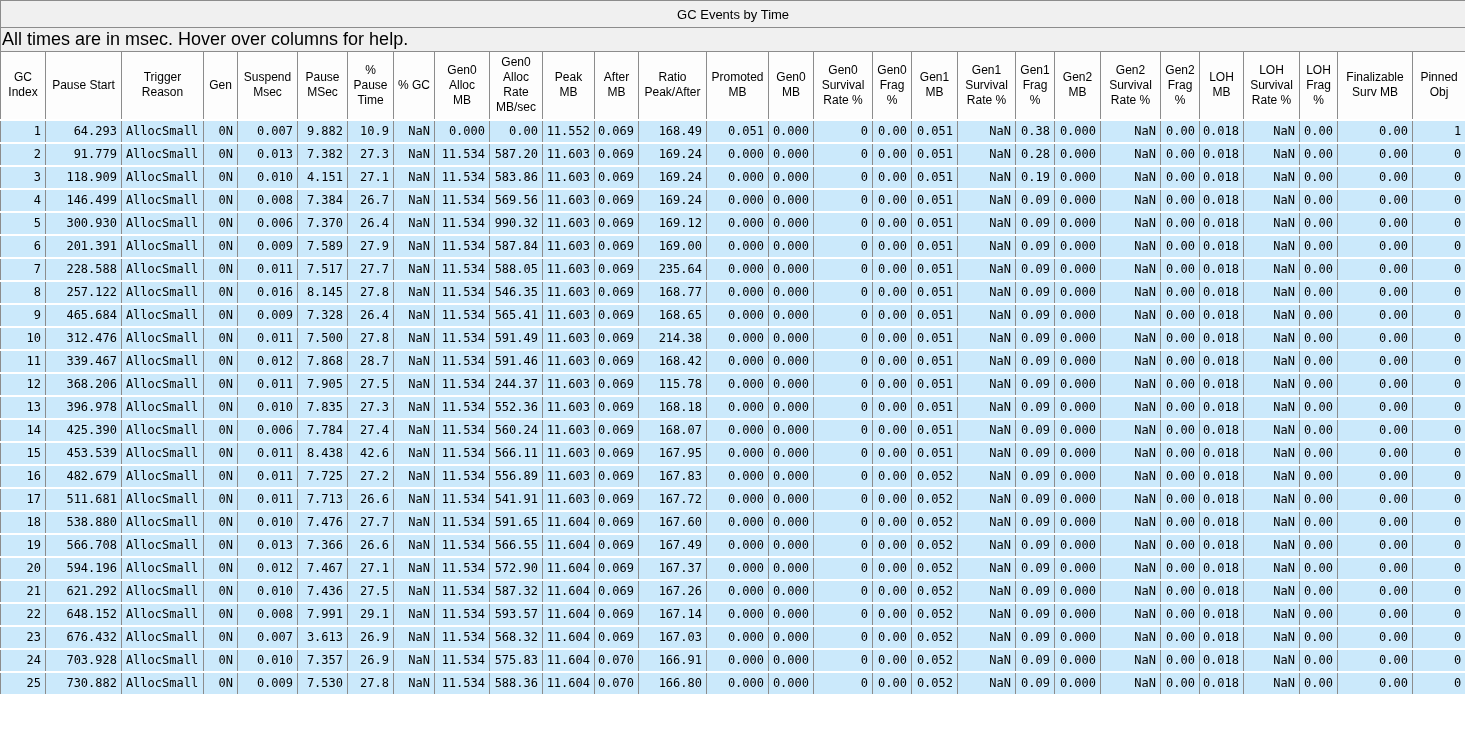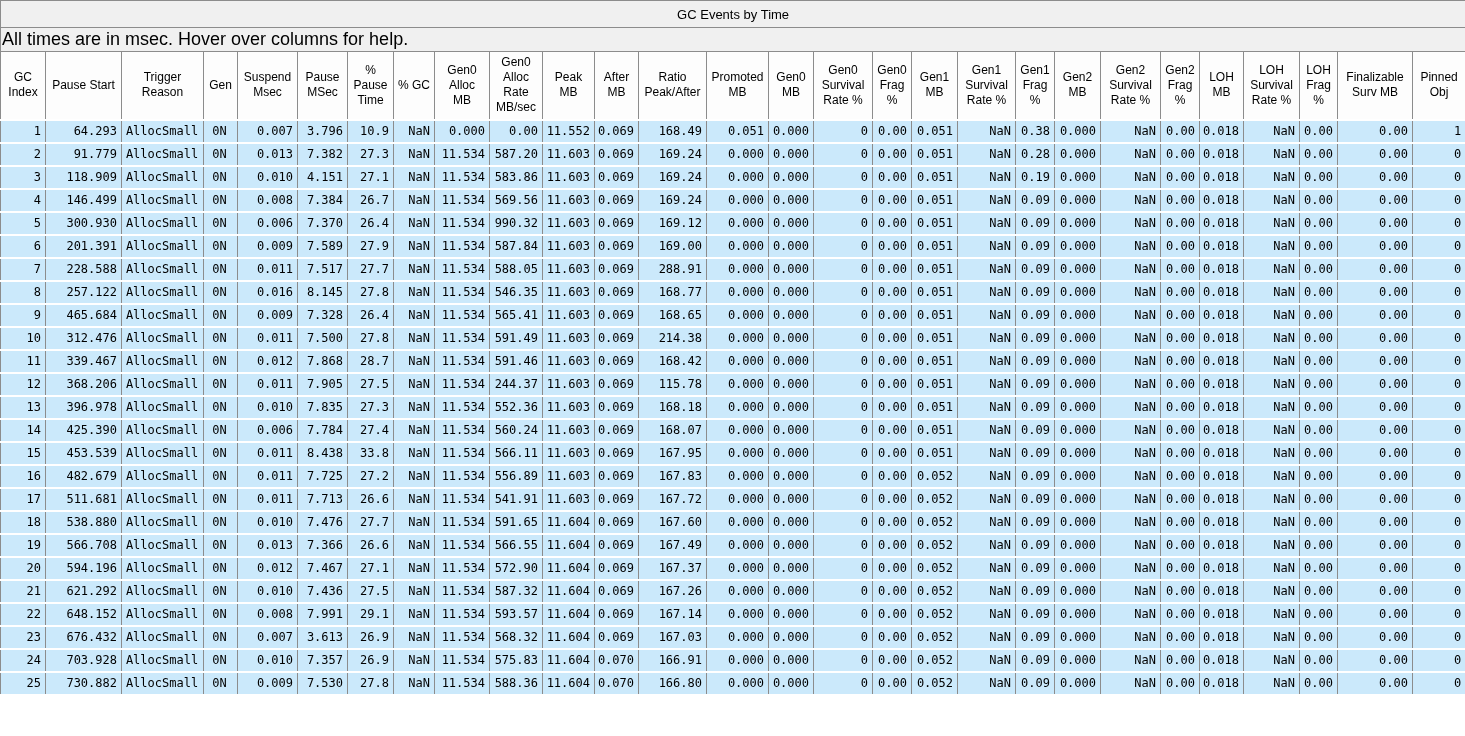--- a/index.html
+++ b/index.html
@@ -63,21 +63,21 @@
     font-size:12px;
     color:#000;
     height:21px;
     line-height:21px;
     padding:0 4px 0 2px;
     white-space:nowrap;
     overflow:hidden;
   }
   td.align-right{text-align:right;}
   td.align-left{text-align:center;padding-left:3px;}
-  td.align-center{text-align:center;}
+  td.align-center{text-align:right;}
 </style>
 </head>
 <body>
 
 <div class="page">
   <table>
     <colgroup id="colgroup">
         <col style="width: 45px;">
         <col style="width: 76px;">
         <col style="width: 82px;">
@@ -182,21 +182,21 @@
 Obj</th>
         </tr>
     </thead>
     <tbody id="table-body">
         <tr>
           <td class="align-right">1</td>
           <td class="align-right">64.293</td>
           <td class="align-left">AllocSmall</td>
           <td class="align-center">0N</td>
           <td class="align-right">0.007</td>
-          <td class="align-right">3.796</td>
+          <td class="align-right">9.882</td>
           <td class="align-right">10.9</td>
           <td class="align-right">NaN</td>
           <td class="align-right">0.000</td>
           <td class="align-right">0.00</td>
           <td class="align-right">11.552</td>
           <td class="align-right">0.069</td>
           <td class="align-right">168.49</td>
           <td class="align-right">0.051</td>
           <td class="align-right">0.000</td>
           <td class="align-right">0</td>
@@ -369,21 +369,21 @@
           <td class="align-left">AllocSmall</td>
           <td class="align-center">0N</td>
           <td class="align-right">0.011</td>
           <td class="align-right">7.517</td>
           <td class="align-right">27.7</td>
           <td class="align-right">NaN</td>
           <td class="align-right">11.534</td>
           <td class="align-right">588.05</td>
           <td class="align-right">11.603</td>
           <td class="align-right">0.069</td>
-          <td class="align-right">288.91</td>
+          <td class="align-right">235.64</td>
           <td class="align-right">0.000</td>
           <td class="align-right">0.000</td>
           <td class="align-right">0</td>
           <td class="align-right">0.00</td>
           <td class="align-right">0.051</td>
           <td class="align-right">NaN</td>
           <td class="align-right">0.09</td>
           <td class="align-right">0.000</td>
           <td class="align-right">NaN</td>
           <td class="align-right">0.00</td>
@@ -603,21 +603,21 @@
           <td class="align-right">0.00</td>
           <td class="align-right">0</td>
         </tr>
         <tr>
           <td class="align-right">15</td>
           <td class="align-right">453.539</td>
           <td class="align-left">AllocSmall</td>
           <td class="align-center">0N</td>
           <td class="align-right">0.011</td>
           <td class="align-right">8.438</td>
-          <td class="align-right">33.8</td>
+          <td class="align-right">42.6</td>
           <td class="align-right">NaN</td>
           <td class="align-right">11.534</td>
           <td class="align-right">566.11</td>
           <td class="align-right">11.603</td>
           <td class="align-right">0.069</td>
           <td class="align-right">167.95</td>
           <td class="align-right">0.000</td>
           <td class="align-right">0.000</td>
           <td class="align-right">0</td>
           <td class="align-right">0.00</td>

